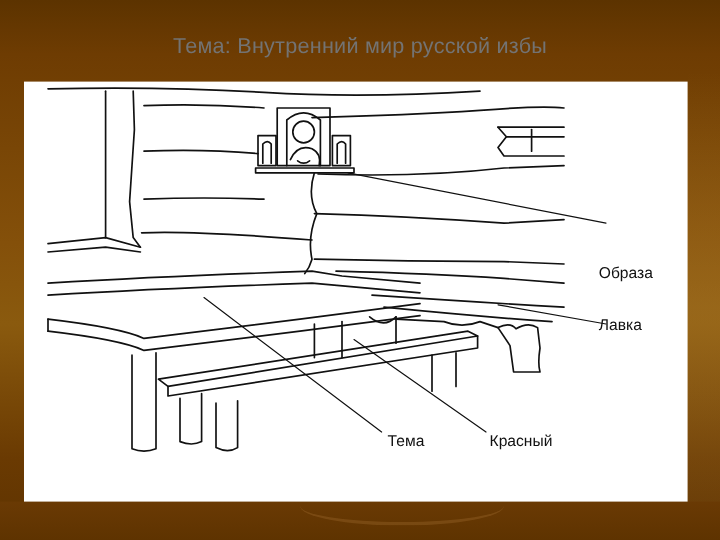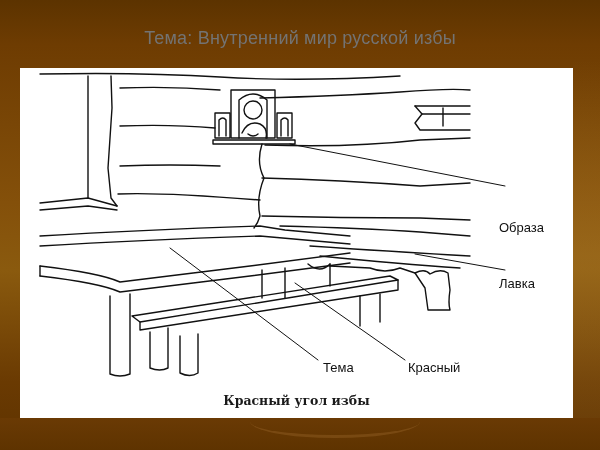--- a/index.html
+++ b/index.html
@@ -113,18 +113,17 @@
     <path d="M395 205 Q405 200 410 206 Q420 200 428 205 L430 222 Q428 235 430 242 L408 242 L405 220 Z"></path>
 
     <path d="M395 186 L485 202" stroke-width="1"></path>
 
     <path d="M150 180 L298 292" stroke-width="1"></path>
 
     <path d="M275 215 L385 292" stroke-width="1"></path>
   </svg>
 
   <div class="label" style="left:479px; top:108px;margin-top:44px;">Образа</div>
-  <div class="label" style="left:479px; top:208px;">Лавка</div>
+  <div class="label" style="left:479px; top:195px;">Лавка</div>
   <div class="label" style="left:303px; top:292px;">Тема</div>
   <div class="label" style="left:388px; top:292px;">Красный</div>
 
-  <div class="caption">Красный угол избы</div>
 </div>
 
 </body></html>

